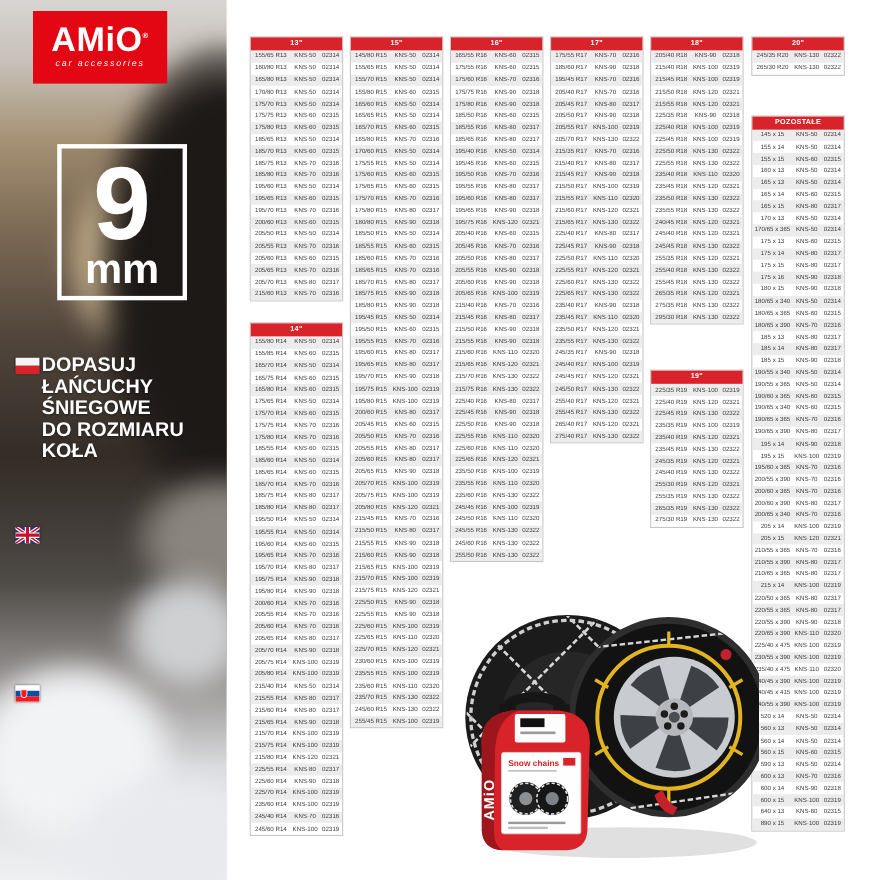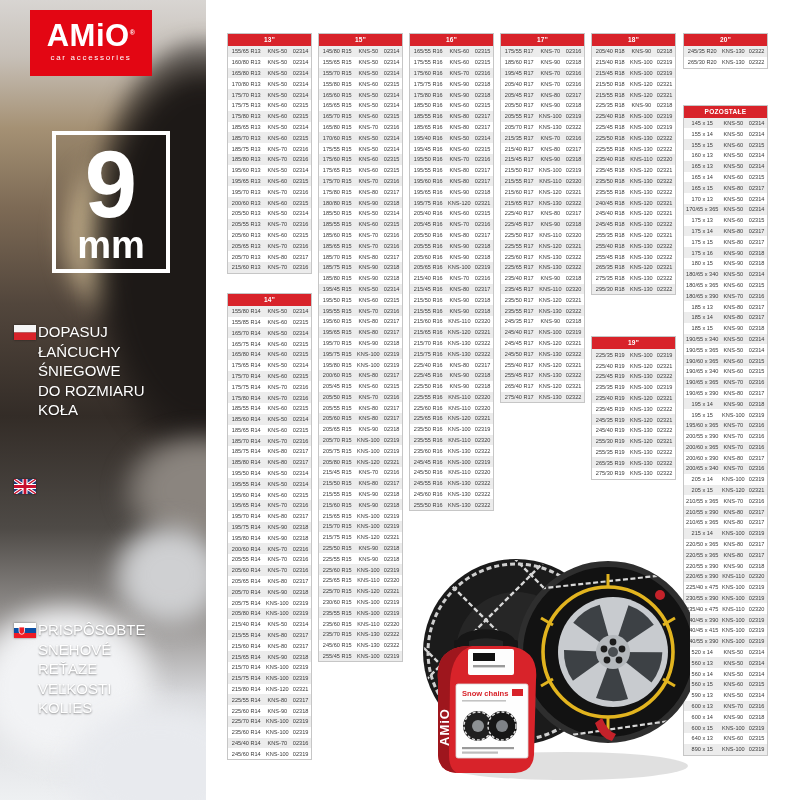--- a/index.html
+++ b/index.html
@@ -12,30 +12,30 @@
   .b-lamp{left:58px;top:155px;width:92px;height:160px;background:radial-gradient(#cdb893 0 40%,rgba(205,184,147,0) 75%);}
   .b-fender{left:88px;top:40px;width:230px;height:420px;background:radial-gradient(#1d1917 0 55%,rgba(29,25,23,0) 80%);}
   .b-sill{left:120px;top:430px;width:160px;height:120px;background:radial-gradient(#8b857f 0 45%,rgba(139,133,127,0) 78%);}
   .b-snow1{left:-30px;top:600px;width:190px;height:170px;background:radial-gradient(#f2f3f5 0 50%,rgba(242,243,245,0) 80%);}
   .b-snow2{left:60px;top:700px;width:200px;height:140px;background:radial-gradient(#e8eaee 0 50%,rgba(232,234,238,0) 80%);}
   .b-snow3{left:110px;top:520px;width:120px;height:110px;background:radial-gradient(#cfd0d2 0 45%,rgba(207,208,210,0) 80%);}
 
   .logo{position:absolute;left:30px;top:10px;width:122px;height:66px;background:#e30613;color:#fff;text-align:center;}
   .logo-text{font-size:31px;font-weight:bold;line-height:1;margin-top:10px;letter-spacing:.5px;}
   .logo-reg{font-size:7px;vertical-align:super;}
-  .logo-sub{font-size:8px;letter-spacing:1.7px;margin-top:2px;}
+  .logo-sub{font-size:8px;letter-spacing:1.7px;margin-top:2px;font-style:italic;}
 
   .badge{position:absolute;left:52px;top:131px;width:110px;height:134px;border:4px solid #fff;text-align:center;color:#fff;background:rgba(0,0,0,.05);}
   .badge-num{font-size:94px;font-weight:bold;line-height:88px;margin-top:6px;}
   .badge-unit{font-size:38px;font-weight:bold;line-height:32px;}
 
   .msg{position:absolute;left:14px;width:190px;color:#fff;}
   .msg .flag{position:absolute;left:0;top:3px;width:22px;height:15px;display:block;box-shadow:0 0 2px rgba(0,0,0,.5);}
   .msg .flag svg{width:22px;height:15px;display:block;}
-  .msg .lines{margin-left:24px;font-weight:normal;font-size:15px;line-height:19.5px;white-space:pre-line;text-shadow:0 1px 2px rgba(0,0,0,.45);}
+  .msg .lines{margin-left:24px;font-weight:bold;font-size:18px;line-height:19.5px;white-space:pre-line;text-shadow:0 1px 2px rgba(0,0,0,.45);}
 
   
   .tablecol{position:absolute;top:33px;width:85px;}
   .ftable{border:1px solid #c6c6c6;background:#fff;}
   .thead{height:12px;line-height:12px;background:#d8232a;color:#fff;font-size:6.5px;font-weight:bold;text-align:center;letter-spacing:.3px;}
   .row{display:flex;height:10.8px;align-items:center;font-size:5.6px;color:#3a3a3a;}
   .rows .row:nth-child(odd){background:#ececec;}
   .row span{display:block;text-align:center;white-space:nowrap;overflow:hidden;}
   .row .c1{width:44%;}
   .row .c2{width:31%;}
@@ -93,25 +93,20 @@
       </div>
       <div class="msg" style="top: 620px;">
         <span class="flag">
           <svg viewBox="0 0 22 15">
             <rect width="22" height="5" fill="#fff"></rect>
             <rect y="5" width="22" height="5" fill="#0b4ea2"></rect>
             <rect y="10" width="22" height="5" fill="#ee1c25"></rect>
             <path d="M5,4 h5.5 v4.2 a2.75,3.2 0 0 1 -2.75,3.1 a2.75,3.2 0 0 1 -2.75,-3.1 z" fill="#ee1c25" stroke="#fff" stroke-width="0.8"></path>
           </svg>
         </span>
-        <div class="lines">PRISPÔSOBTE
-SNEHOVÉ
-REŤAZE
-VEĽKOSTI
-KOLIES</div>
       </div>
     </div>
 
   <div id="tables">
       <div class="tablecol" style="left: 227px;">
         <div class="ftable">
           <div class="thead">13"</div>
           <div class="rows">
             <div class="row">
               <span class="c1">155/65 R13</span>

